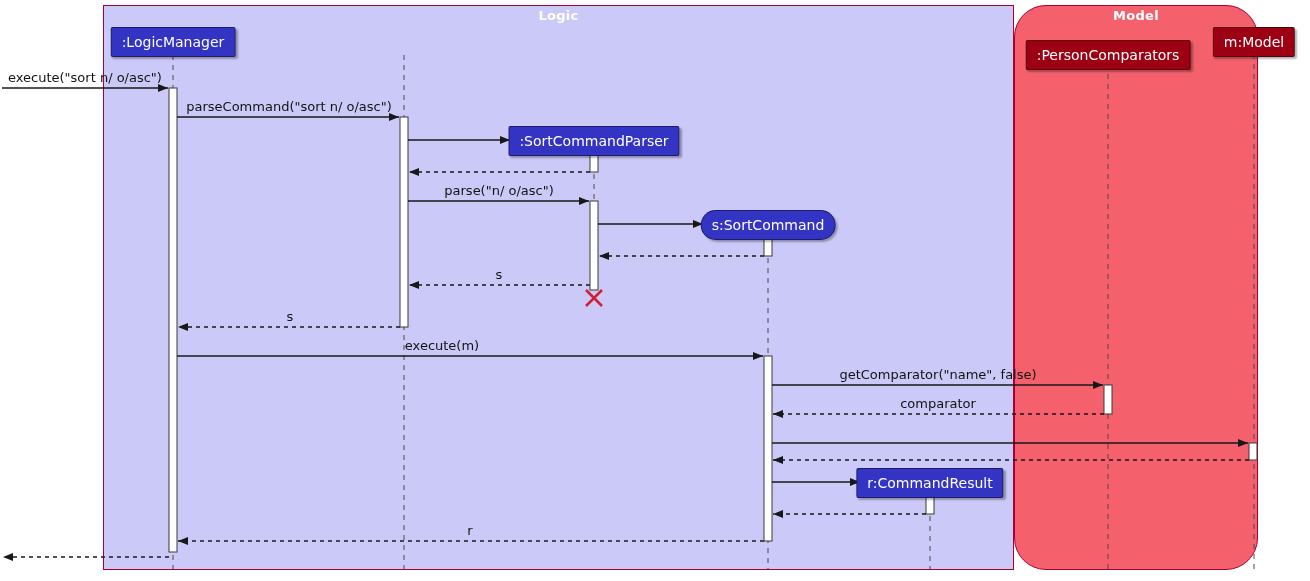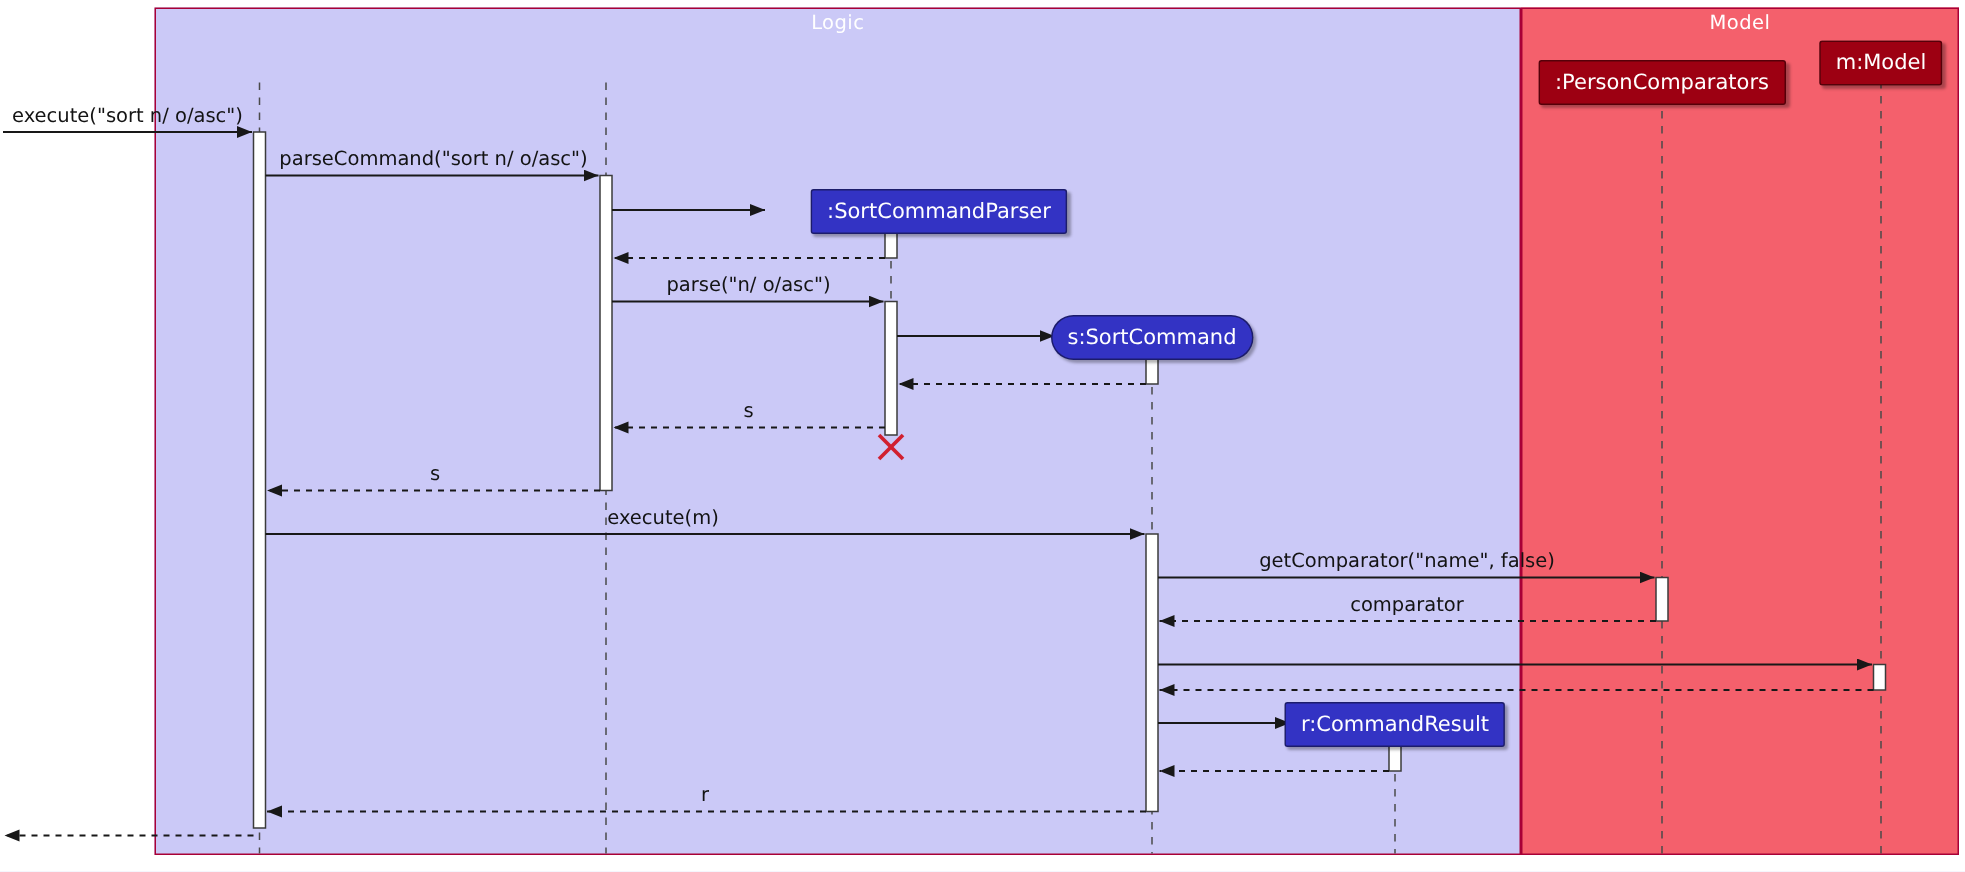--- a/index.html
+++ b/index.html
@@ -2,24 +2,24 @@
 <html style="--logic-fill: #3333C4; --model-fill: #9D0012; --logic-bg: #CBC9F7; --model-bg: #F4606C; --frame-border: #A80036; --arrow: #181818; --destroy: #D11F2F;"><head>
 <meta charset="utf-8">
 <style>
   html,body { margin:0; padding:0; background:#ffffff; }
   .canvas {
     position:relative; width:1310px; height:581px; background:#ffffff;
     font-family:"DejaVu Sans", "Liberation Sans", sans-serif; overflow:hidden;
   }
   .frame { position:absolute; border:1px solid var(--frame-border,#A80036); box-sizing:border-box; }
   .frame-logic { left:103px; top:5px; width:911px; height:565px; background:var(--logic-bg,#CBC9F7); }
-  .frame-model { left:1014px; top:5px; width:292px; height:565px; background:var(--model-bg,#F4606C); }
+  .frame-model { left:1014px; top:5px; width:244px; height:565px; background:var(--model-bg,#F4606C);border-radius:32px; }
   .frame-title {
     position:absolute; top:2px; left:0; right:0; text-align:center;
-    color:#ffffff; font-weight:normal; font-size:13px; letter-spacing:0.3px;
+    color:#ffffff; font-weight:bold; font-size:13px; letter-spacing:0.3px;
   }
   svg.layer { position:absolute; left:0; top:0; z-index:2; }
   .lifeline { stroke:#4a4a4a; stroke-width:1; stroke-dasharray:5,5; }
   .act { fill:#ffffff; stroke:#3b3b3b; stroke-width:1; }
   .arrow { stroke:var(--arrow,#181818); stroke-width:1.3; fill:none; }
   .arrow.dashed { stroke-dasharray:4,4; }
   .destroy { stroke:var(--destroy,#D11F2F); stroke-width:2.5; }
   .participant {
     position:absolute; transform:translateX(-50%); z-index:3;
     background:var(--logic-fill,#3333C4); color:#ffffff;
@@ -95,21 +95,22 @@
       <line class="arrow dashed" x1="764" y1="541" x2="178" y2="541" marker-end="url(#ah)"></line>
       <line class="arrow dashed" x1="169" y1="557" x2="3" y2="557" marker-end="url(#ah)"></line>
     </g>
 
     <g>
       <line class="destroy" x1="586" y1="290" x2="602" y2="306"></line>
       <line class="destroy" x1="602" y1="290" x2="586" y2="306"></line>
     </g>
   </svg>
 
-  <div class="participant" style="left:594px;  top:126px;margin-left:32px;">:SortCommandParser</div>
+  <div class="participant" style="left:173px;  top:27px;">:LogicManager</div>
+  <div class="participant" style="left:594px;  top:126px;">:SortCommandParser</div>
   <div class="participant" style="left:768px;  top:210px;border-radius:15px;">s:SortCommand</div>
   <div class="participant" style="left:930px;  top:468px;">r:CommandResult</div>
   <div class="participant model" style="left:1108px; top:40px;">:PersonComparators</div>
   <div class="participant model" style="left:1254px; top:27px;">m:Model</div>
 
   <span class="msg align-left" style="left:8px;    top:70px;">execute("sort n/ o/asc")</span>
   <span class="msg" style="left:289px;  top:99px;">parseCommand("sort n/ o/asc")</span>
   <span class="msg" style="left:499px;  top:183px;">parse("n/ o/asc")</span>
   <span class="msg" style="left:499px;  top:267px;">s</span>
   <span class="msg" style="left:290px;  top:309px;">s</span>

